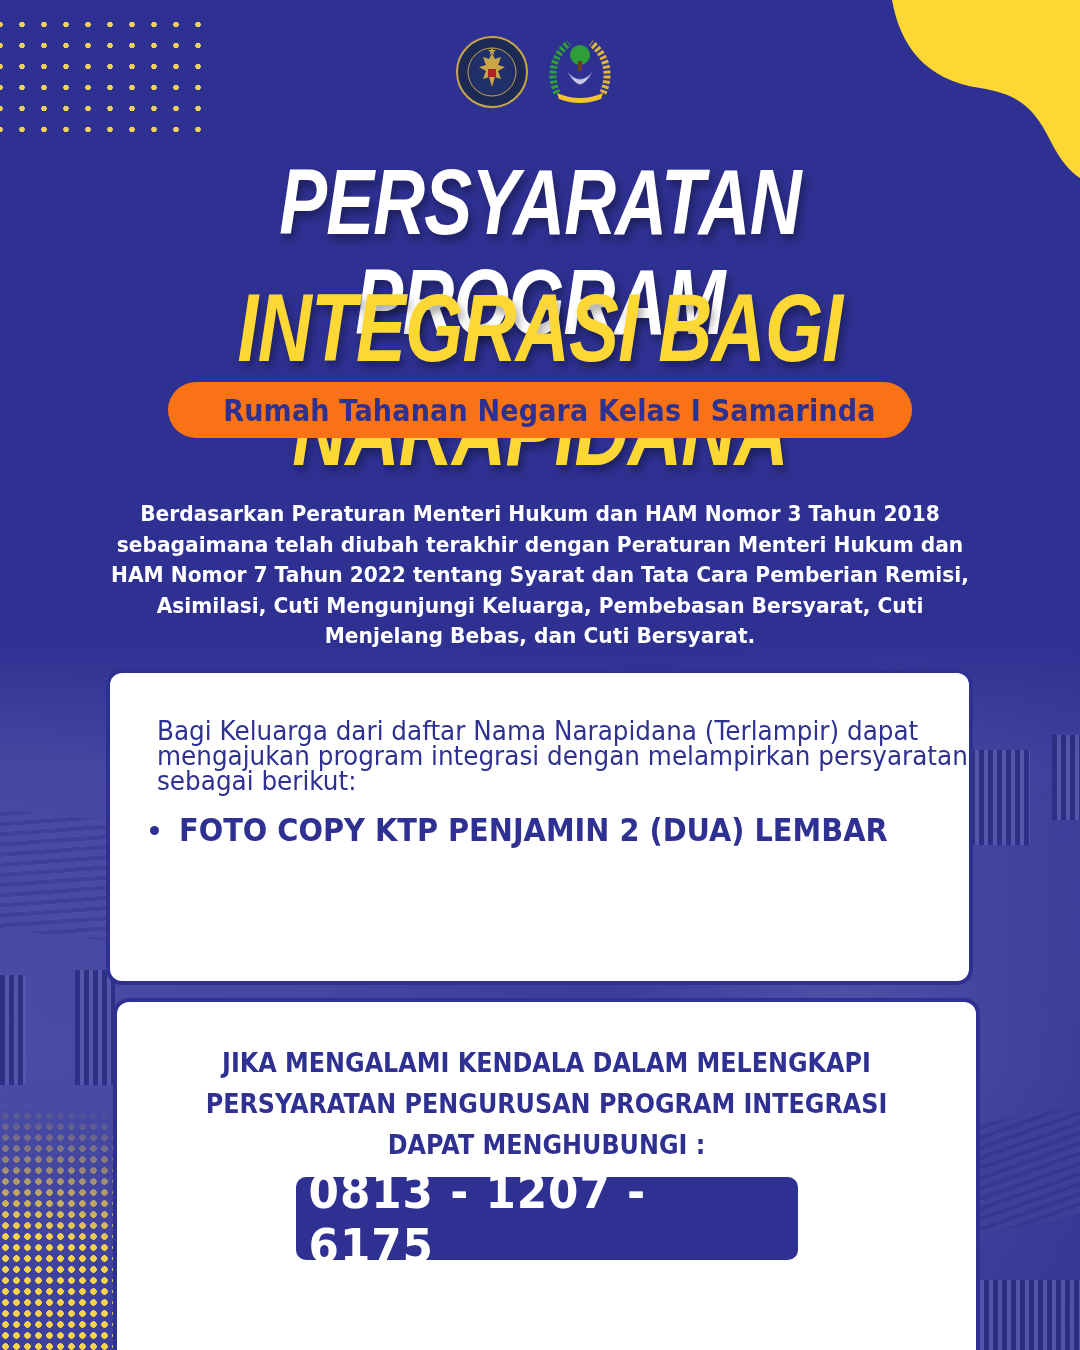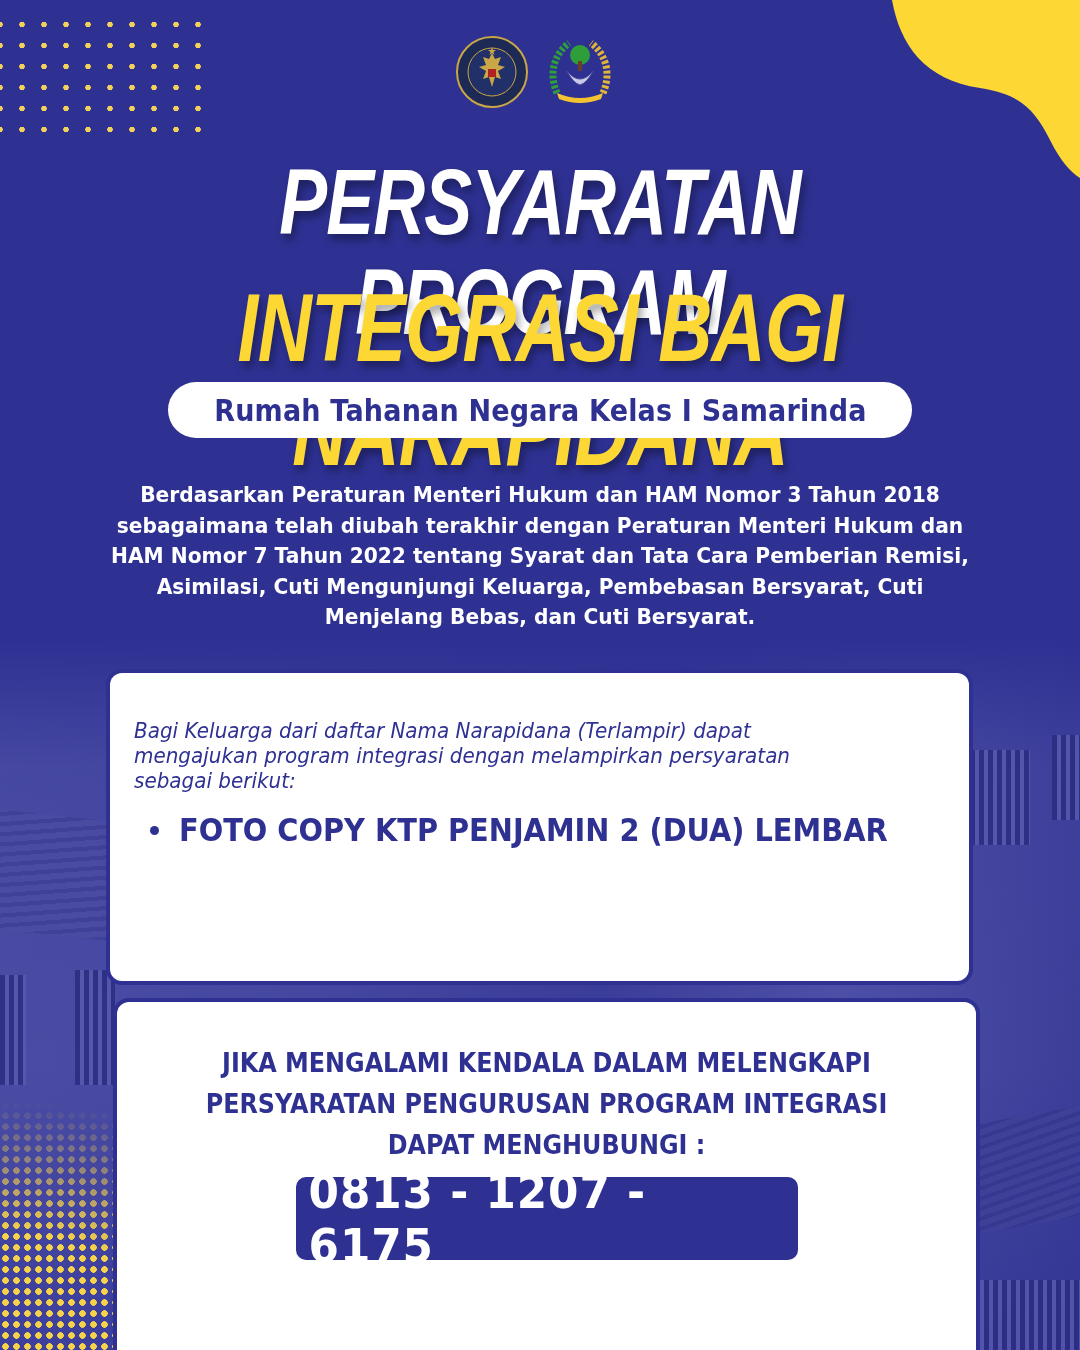--- a/index.html
+++ b/index.html
@@ -60,45 +60,45 @@
     font-weight: 700; font-style: italic;
     letter-spacing: -1px;
     transform: scaleX(0.78);
     transform-origin: center;
     text-shadow: 4px 6px 10px rgba(0,0,0,0.35);
   }
   .title-1 { top: 152px; font-size: 92px; color: #ffffff; line-height: 100px; }
   .title-2 { top: 276px; font-size: 96px; color: #fdd835; line-height: 104px; }
   .subtitle-pill {
     position: absolute; left: 168px; top: 382px; width: 744px; height: 56px;
-    background: #ffffff; border-radius: 28px;
-    display: flex; align-items: center; justify-content: center;
+    background: #f97316; border-radius: 28px;
+    display: flex; align-items: center; justify-content: flex-end;
   }
   .subtitle-pill span {
     color: #2e3192; font-weight: 700; font-size: 30px; letter-spacing: 0.2px;
     font-family: "DejaVu Sans", sans-serif;
     transform: scaleX(0.9); display: inline-block;
   }
   .intro {
-    position: absolute; left: 80px; top: 480px; width: 920px;
+    position: absolute; left: 80px; top: 499px; width: 920px;
     text-align: center; color: #ffffff; font-weight: 700;
     font-size: 21.5px; line-height: 30.5px;
     font-family: "DejaVu Sans", sans-serif;
   }
   .intro p { white-space: nowrap; transform: scaleX(0.94); }
   .card {
     position: absolute; background: #ffffff; border-radius: 12px;
     box-shadow: 0 0 0 4px #2e3192;
   }
   .card-req { left: 110px; top: 673px; width: 859px; height: 308px; }
   .card-contact { left: 117px; top: 1002px; width: 859px; height: 379px; }
   .req-desc {
-    position: absolute; left: 24px; top: 46px; width: 790px;
-    color: #2e3192; font-size: 21px; line-height: 25px;
-    font-family: "DejaVu Sans", sans-serif; font-weight: 400; font-style: italic;
+    position: absolute; left: 47px; top: 46px; width: 790px;
+    color: #2e3192; font-size: 26px; line-height: 25px;
+    font-family: "DejaVu Sans", sans-serif; font-weight: 400;
   }
   .req-desc p { white-space: nowrap; transform: scaleX(0.95); transform-origin: left; }
   .req-list { position: absolute; left: 40px; top: 136px; list-style: none; }
   .req-item {
     display: flex; align-items: center; height: 42px;
     color: #2e3192; font-weight: 700; font-size: 32px;
     font-family: "DejaVu Sans", sans-serif;
   }
   .req-item .bullet {
     width: 9px; height: 9px; border-radius: 50%; background: #2e3192;

